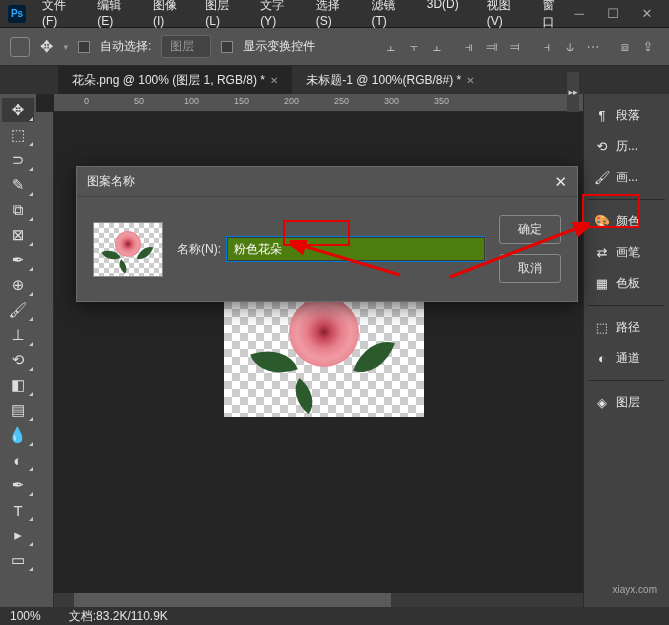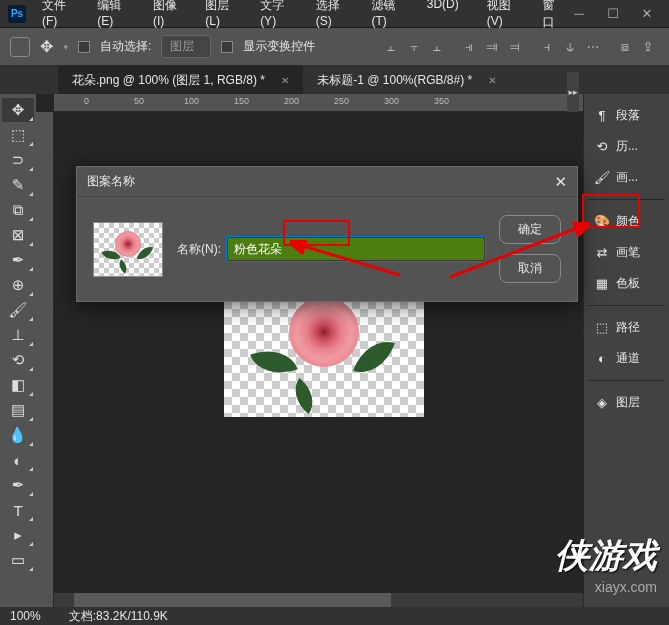--- a/index.html
+++ b/index.html
@@ -12,21 +12,21 @@
 .win-ctrl span{width:28px;text-align:center;font-size:13px;color:#aaa}
 .optbar{height:38px;background:#535353;display:flex;align-items:center;padding:0 10px;gap:10px;border-bottom:1px solid #2a2a2a}
 .home-ic{width:20px;height:20px;border:1px solid #888;border-radius:3px}
 .move-ic{font-size:16px;color:#ddd}
 .drop{font-size:9px;color:#999}
 .chk{width:12px;height:12px;border:1px solid #888;display:inline-block;background:#3a3a3a}
 .sel{background:#444;padding:2px 16px 2px 8px;border:1px solid #666;border-radius:2px;color:#999}
 .align-group{display:flex;gap:1px;margin-left:auto}
 .align-btn{width:22px;height:22px;display:flex;align-items:center;justify-content:center;color:#bbb;font-size:13px}
 .tabs{height:28px;background:#323232;display:flex;padding-left:58px}
-.tab{padding:6px 14px;display:flex;align-items:center;gap:16px;font-size:11px;color:#ccc}
+.tab{padding:6px 14px;display:flex;align-items:center;gap:5px;font-size:11px;color:#ccc}
 .tab.active{background:#252525}
 .tab .x{color:#999;font-size:10px}
 .main{display:flex;height:513px}
 .toolbar{width:36px;background:#535353;padding:4px 2px;display:flex;flex-direction:column;gap:1px}
 .tool{width:32px;height:24px;display:flex;align-items:center;justify-content:center;color:#ddd;font-size:15px;position:relative}
 .tool.sel-t{background:#3a3a3a}
 .tool .tri{position:absolute;bottom:1px;right:1px;width:0;height:0;border:2px solid transparent;border-right-color:#ccc;border-bottom-color:#ccc}
 .canvas-area{flex:1;background:#252525;position:relative}
 .ruler-h{height:18px;background:#535353;border-bottom:1px solid #2a2a2a;position:relative;margin-left:18px}
 .ruler-v{width:18px;background:#535353;border-right:1px solid #2a2a2a;position:absolute;top:18px;bottom:0;left:0}
@@ -51,31 +51,31 @@
 .thumb{width:70px;height:55px;border:1px solid #888;background:repeating-conic-gradient(#ccc 0 25%,#fff 0 50%) 0 0/10px 10px;position:relative}
 .thumb-rose{position:absolute;left:50%;top:50%;transform:translate(-50%,-50%);width:50px;height:40px}
 .thumb-rose .bloom{left:12px;top:2px;width:26px;height:26px}
 .thumb-rose .leaf{width:16px;height:12px}
 .thumb-rose .leaf.l1{left:0;top:20px}
 .thumb-rose .leaf.l2{right:0;top:18px}
 .thumb-rose .leaf.l3{left:14px;bottom:-2px;width:12px;height:9px}
 .name-row{display:flex;align-items:center;gap:6px;flex:1}
 .name-input{flex:1;background:#4d7c0f;border:1px solid #3a3a3a;padding:4px 6px;color:#fff;outline:1px solid #0078d4}
 .dlg-btns{display:flex;flex-direction:column;gap:10px}
-.dlg-btn{padding:5px 18px;border:1px solid #888;border-radius:8px;text-align:right;cursor:pointer;background:#535353}
+.dlg-btn{padding:5px 18px;border:1px solid #888;border-radius:3px;text-align:right;cursor:pointer;background:#535353}
 .hl{position:absolute;border:2px solid #e60000;pointer-events:none}
 .hl1{left:283px;top:220px;width:67px;height:26px}
 .hl2{left:582px;top:194px;width:58px;height:34px}
 .arrow{position:absolute;pointer-events:none}
 .status{position:absolute;bottom:0;left:0;right:0;height:18px;background:#323232;display:flex;align-items:center;padding:0 10px;gap:28px;font-size:11px;color:#ccc}
 .scrollbar-h{position:absolute;bottom:18px;left:54px;right:86px;height:14px;background:#3a3a3a}
 .scrollbar-h .sthumb{position:absolute;left:20px;width:60%;height:100%;background:#5a5a5a}
 .watermark{position:absolute;right:12px;bottom:30px;text-align:right;pointer-events:none}
 .watermark .big{font-size:34px;font-weight:bold;color:#fff;font-style:italic;text-shadow:1px 1px 2px #000}
-.watermark .sm{font-size:14px;color:#aaa}
+.watermark .sm{font-size:10px;color:#aaa}
 .collapse{position:absolute;right:90px;top:72px;width:12px;height:40px;background:#424242;display:flex;align-items:center;justify-content:center;color:#ccc;font-size:9px}
 </style>
 </head>
 <body>
 
 <div class="titlebar">
   <div class="ps-logo">Ps</div>
   <div class="menu">
     <span>文件(F)</span>
     <span>编辑(E)</span>
@@ -273,15 +273,14 @@
 <div class="scrollbar-h">
     <div class="sthumb"></div>
   </div>
 
 <div class="status">
   <span>100%</span>
   <span>文档:83.2K/110.9K</span>
 </div>
 
 <div class="watermark">
-  <div class="big">侠游戏</div>
   <div class="sm">xiayx.com</div>
 </div>
 
 </body></html>

